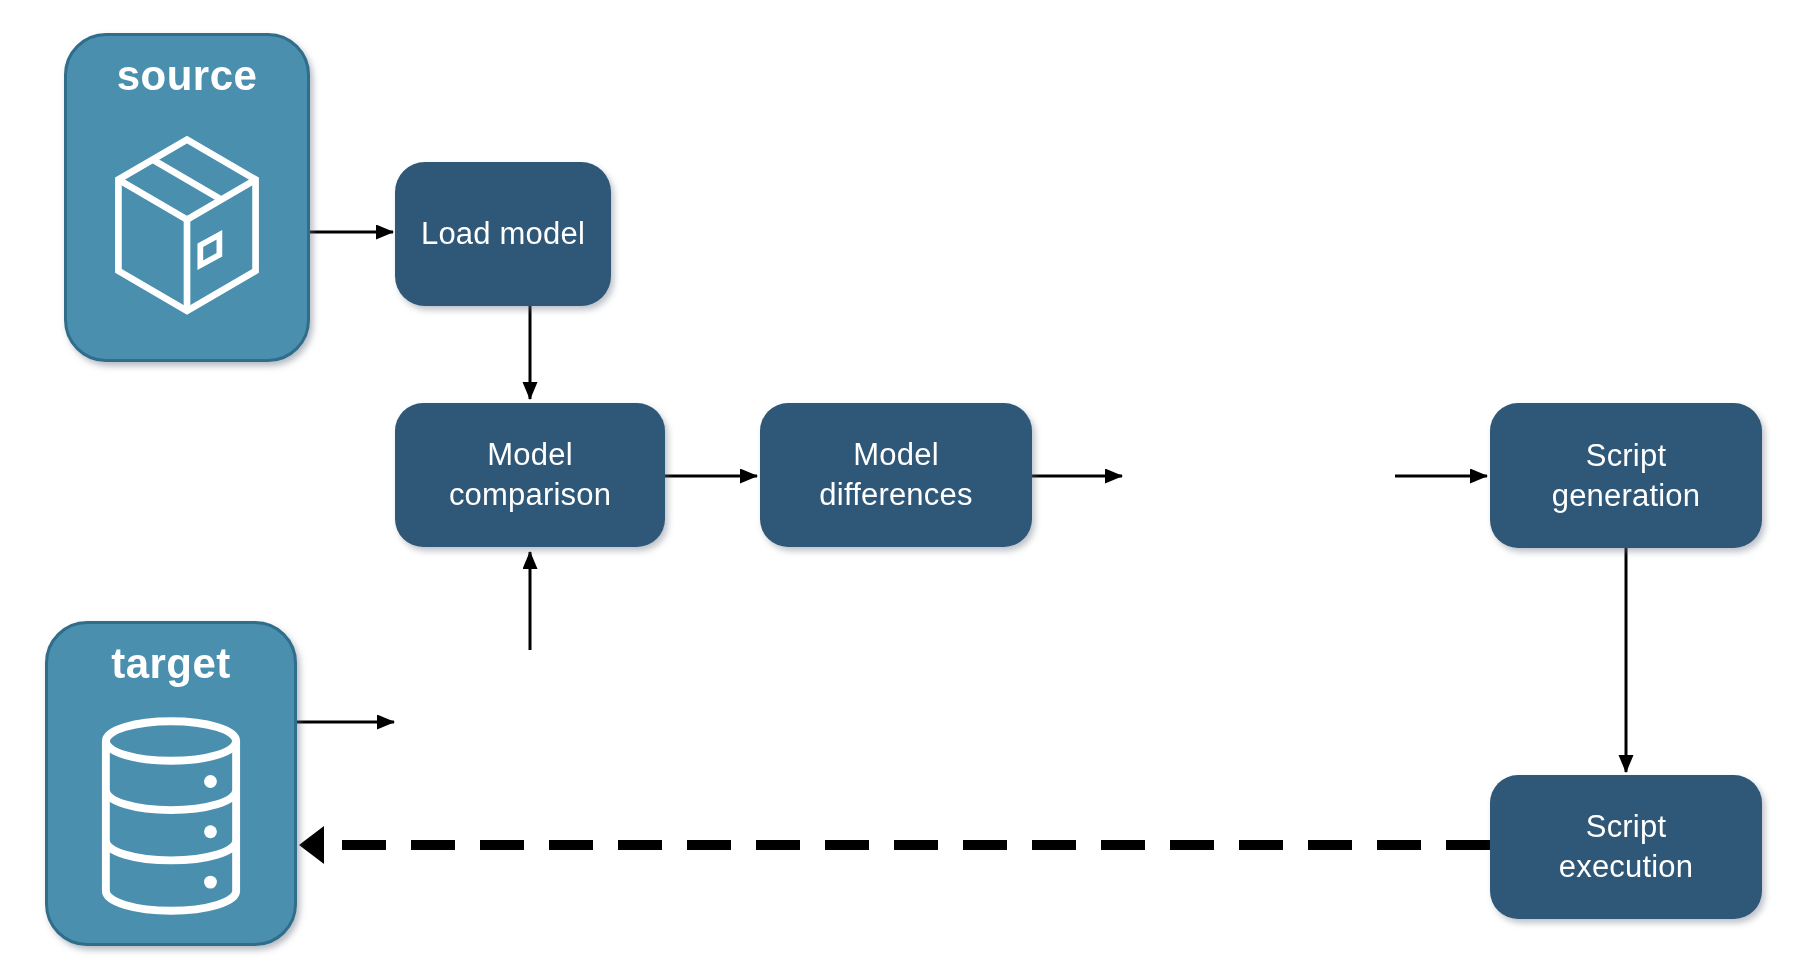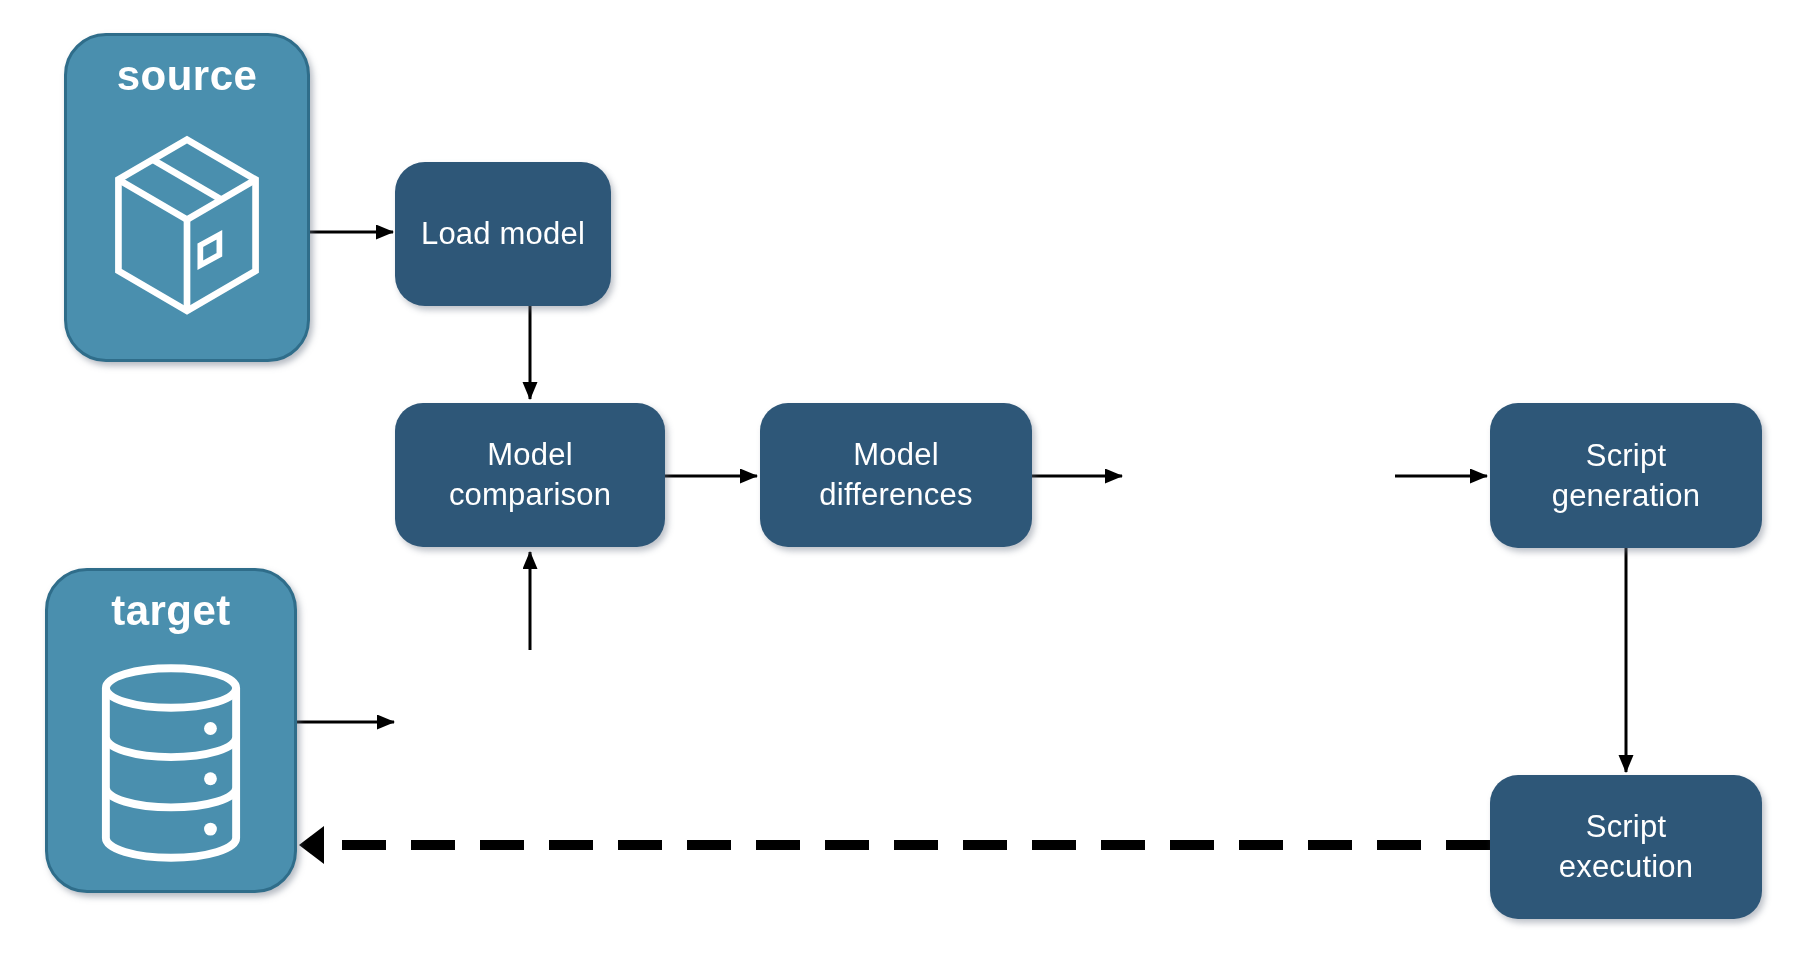--- a/index.html
+++ b/index.html
@@ -63,21 +63,21 @@
   }
   .ep-icon-wrap {
     flex: 1;
     display: flex;
     align-items: center;
     justify-content: center;
     width: 100%;
   }
 
   #ep-source { left: 32px;  top: 33px;  width: 246px; height: 329px; margin-left: 32px; }
-  #ep-target { left: 45px;  top: 568px; width: 252px; height: 325px; text-align: right; }
+  #ep-target { left: 45px;  top: 621px; width: 252px; height: 325px; text-align: right; }
 
   #n-load-model        { left: 395px;  top: 162px; width: 216px; height: 144px; border-radius: 30px; }
   #n-model-comparison  { left: 395px;  top: 403px; width: 270px; height: 144px; }
   #n-model-differences { left: 760px;  top: 403px; width: 272px; height: 144px; }
   #n-deployment-plan   { left: 1125px; top: 403px; width: 270px; height: 144px; }
   #n-script-generation { left: 1490px; top: 403px; width: 272px; height: 145px; }
   #n-reverse-engineer  { left: 397px;  top: 652px; width: 270px; height: 141px; }
   #n-script-execution  { left: 1490px; top: 775px; width: 272px; height: 144px; }
 </style>
 </head>

